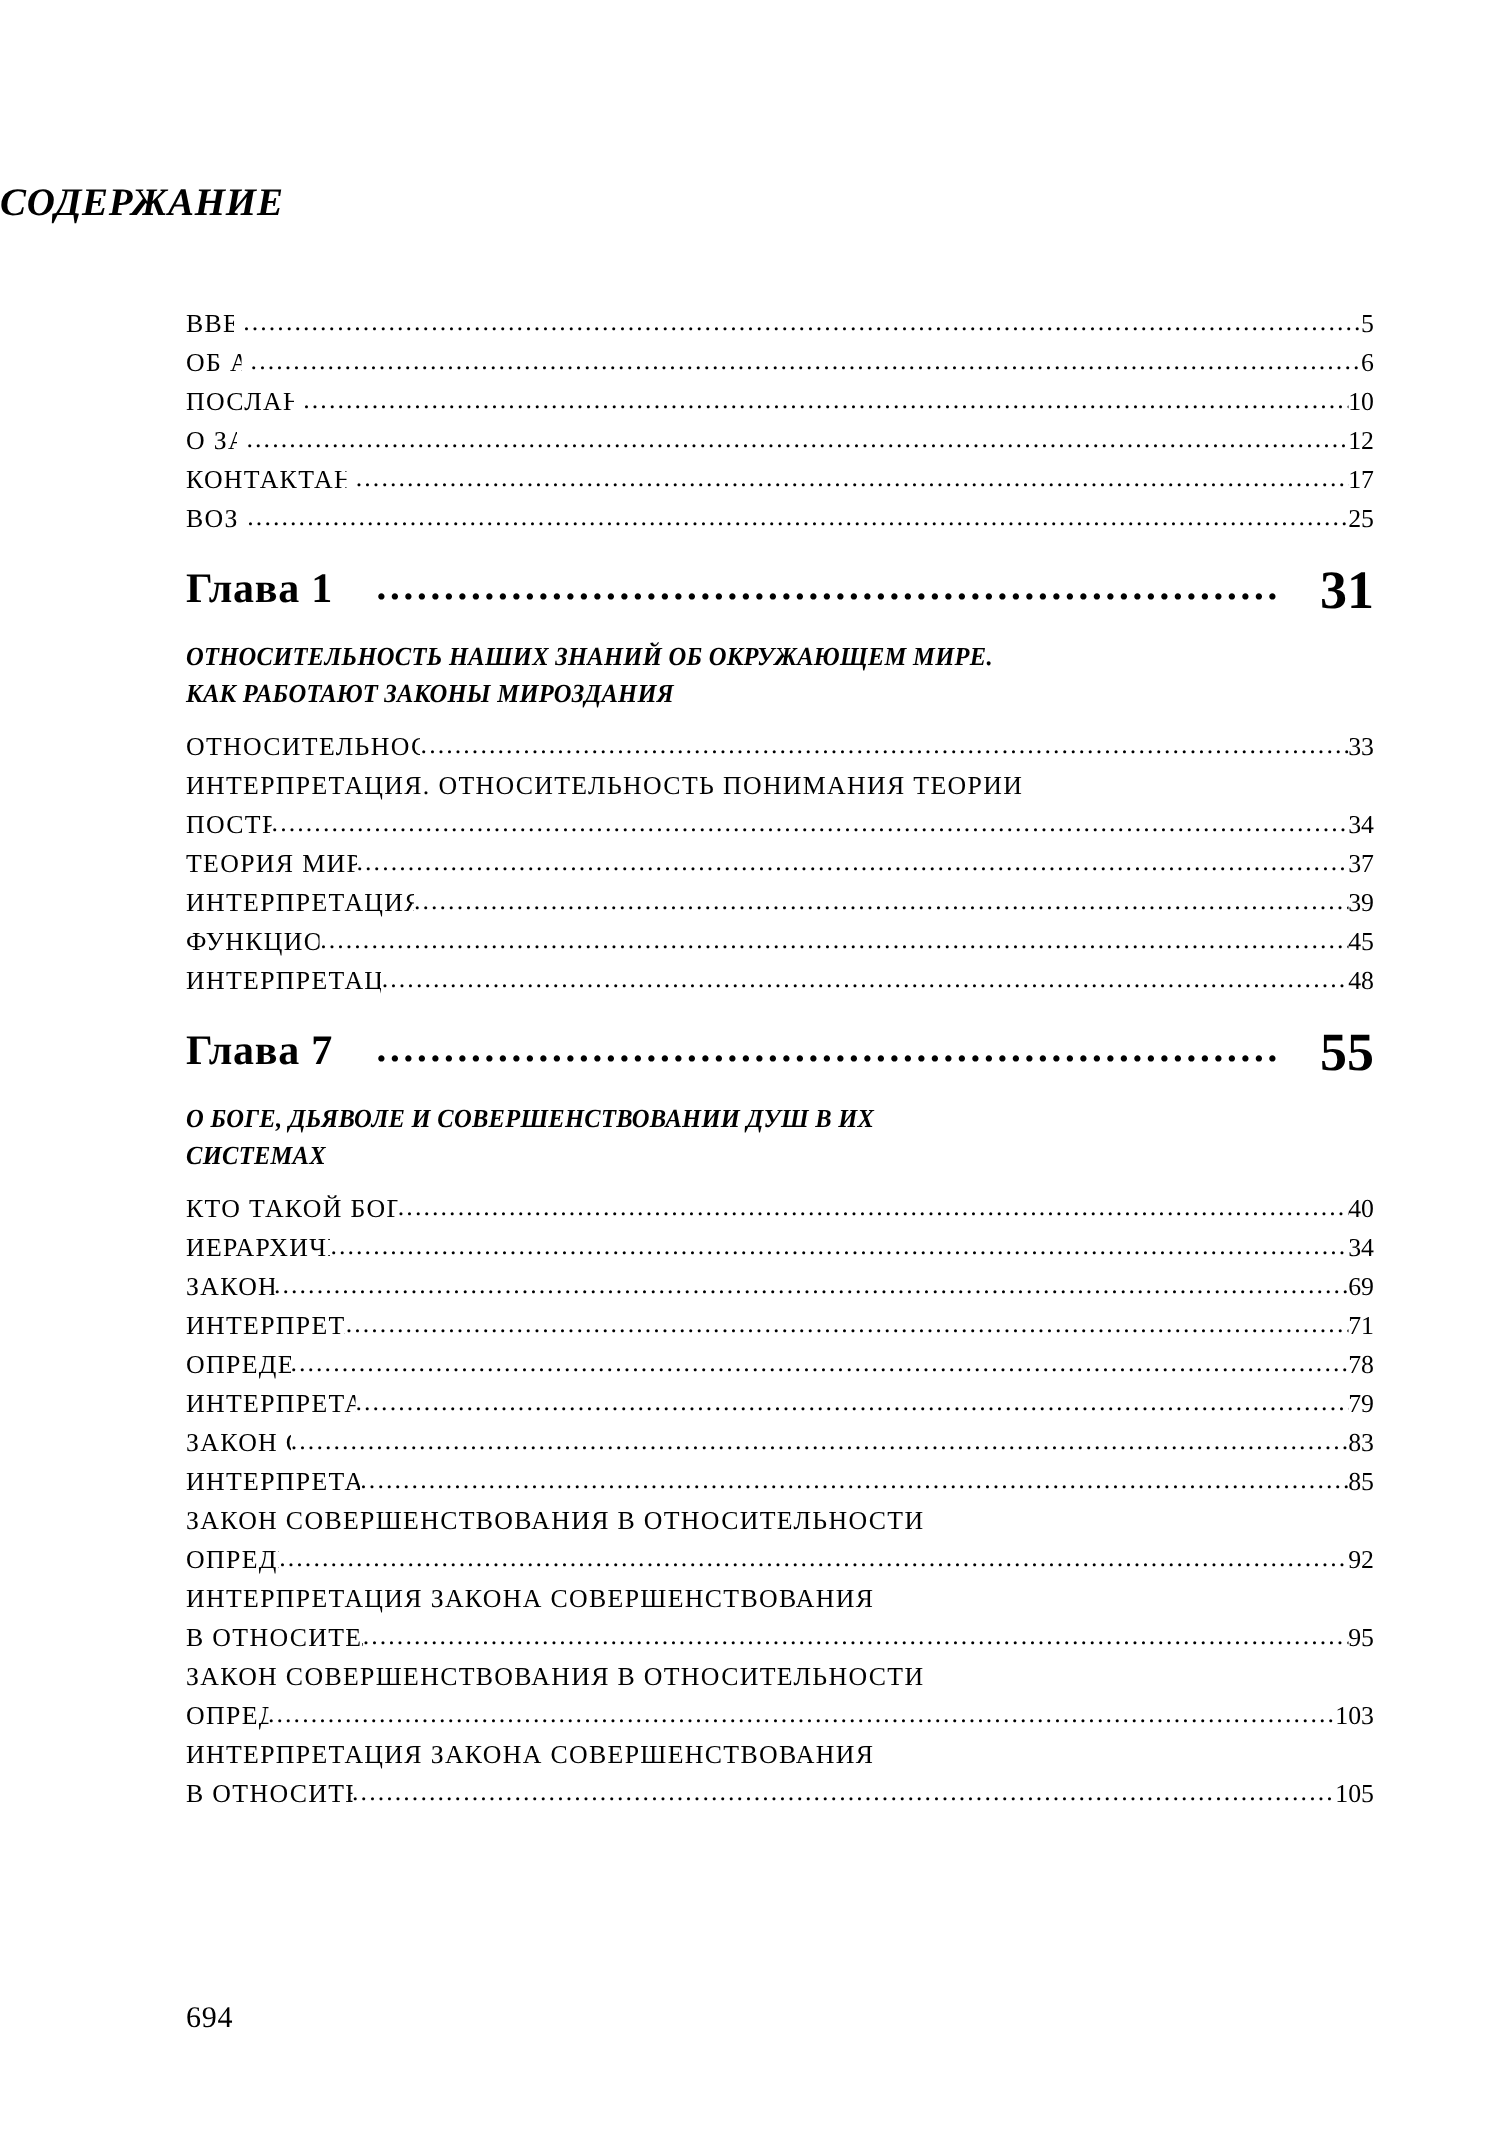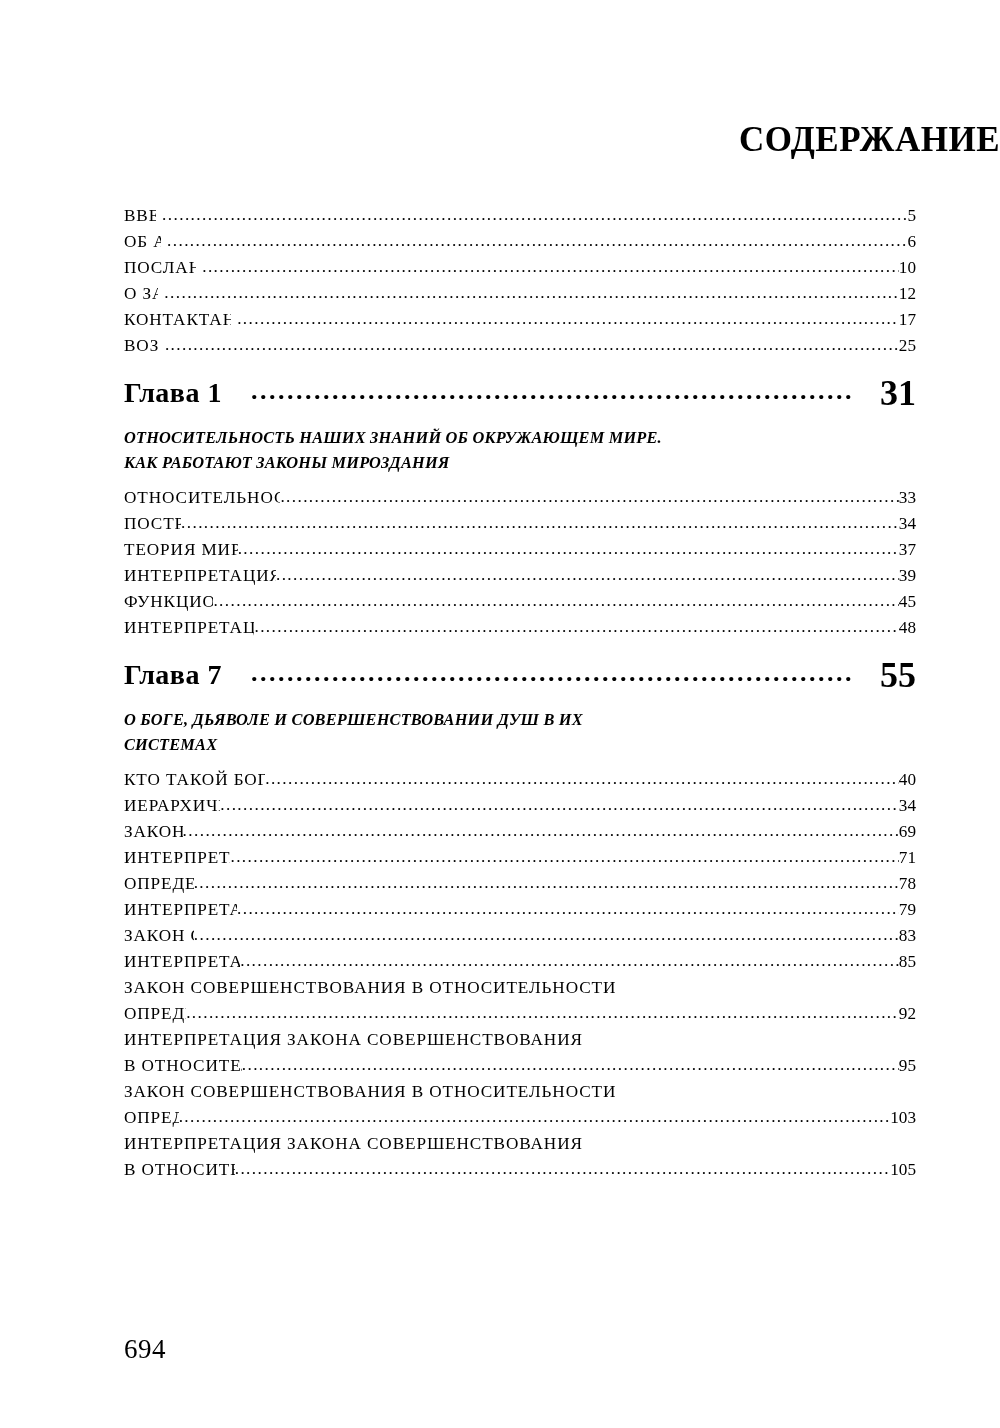--- a/index.html
+++ b/index.html
@@ -22,25 +22,26 @@
     width: 1000px;
     height: 1428px;
   }
 
   
   .toc-title {
     position: absolute;
     left: 0;
     top: 120px;
     width: 1000px;
-    text-align: right;
-    font-size: 35px;
+    text-align: left;
+    font-size: 26px;
     font-weight: bold;
     letter-spacing: 0.5px;
     font-family: "Liberation Serif", "DejaVu Serif", serif;
+    font-style: italic;
   }
 
   
   .toc-body {
     position: absolute;
     left: 124px;
     top: 203px;
     width: 792px;
   }
 
@@ -122,21 +123,21 @@
     transform: scaleX(0.94);
     transform-origin: left center;
   }
   .subtitle .sline { display: block; white-space: nowrap; }
 
   
   .folio {
     position: absolute;
     left: 124px;
     top: 1334px;
-    font-size: 27px;
+    font-size: 20px;
     letter-spacing: 0.5px;
   }
 </style>
 </head>
 <body>
 
 <div class="page">
 
   <div class="toc-title">СОДЕРЖАНИЕ</div>
 
@@ -183,20 +184,23 @@
         </div>
         <div class="subtitle">
           <span class="sline">ОТНОСИТЕЛЬНОСТЬ НАШИХ ЗНАНИЙ ОБ ОКРУЖАЮЩЕМ МИРЕ.</span>
           <span class="sline">КАК РАБОТАЮТ ЗАКОНЫ МИРОЗДАНИЯ</span>
         </div>
         <div class="entry">
           <span class="etext">ОТНОСИТЕЛЬНОСТЬ  ПОНИМАНИЯ  ТЕОРИИ  ПОСТРОЕНИЯ  МИРА</span>
           <span class="leader">................................................................................................................................................................................................................................................................................................................................................................................................................</span>
           <span class="pnum">33</span>
         </div>
+        <div class="entry noleader">
+          <span class="etext">ИНТЕРПРЕТАЦИЯ. ОТНОСИТЕЛЬНОСТЬ  ПОНИМАНИЯ  ТЕОРИИ</span>
+        </div>
         <div class="entry">
           <span class="etext">ПОСТРОЕНИЯ  МИРА</span>
           <span class="leader">................................................................................................................................................................................................................................................................................................................................................................................................................</span>
           <span class="pnum">34</span>
         </div>
         <div class="entry">
           <span class="etext">ТЕОРИЯ МИРОПОНИМАНИЯ ШЕСТОЙ РАСЫ</span>
           <span class="leader">................................................................................................................................................................................................................................................................................................................................................................................................................</span>
           <span class="pnum">37</span>
         </div>

